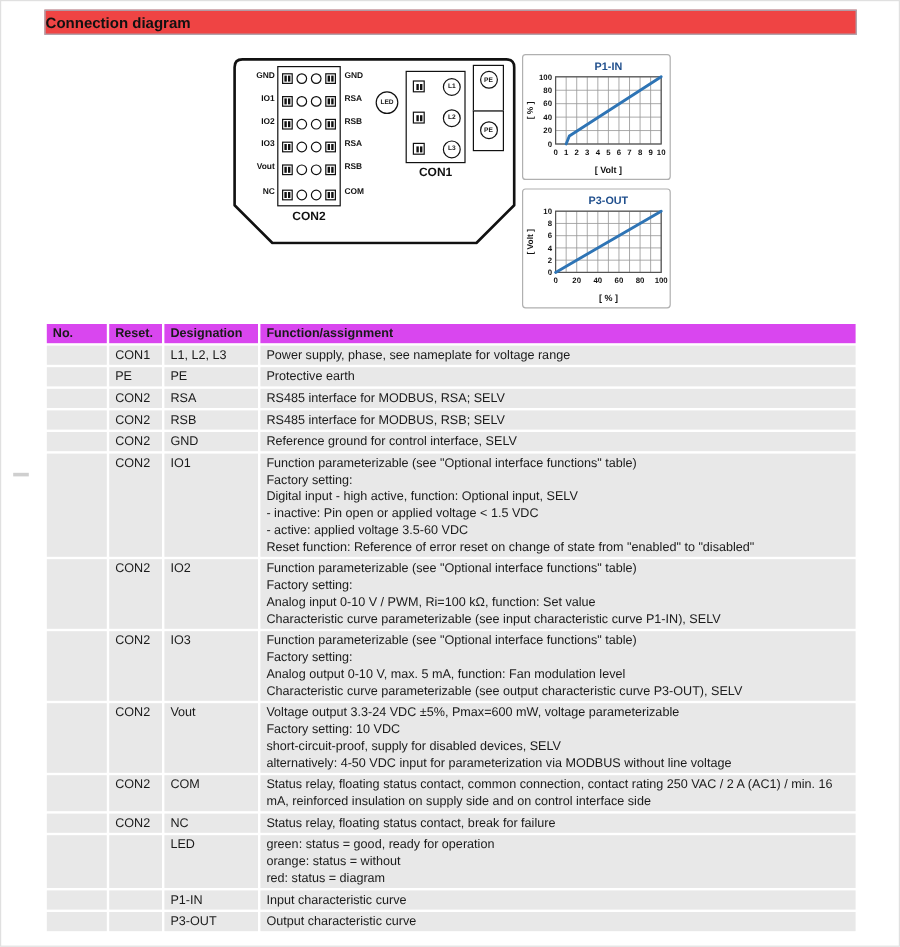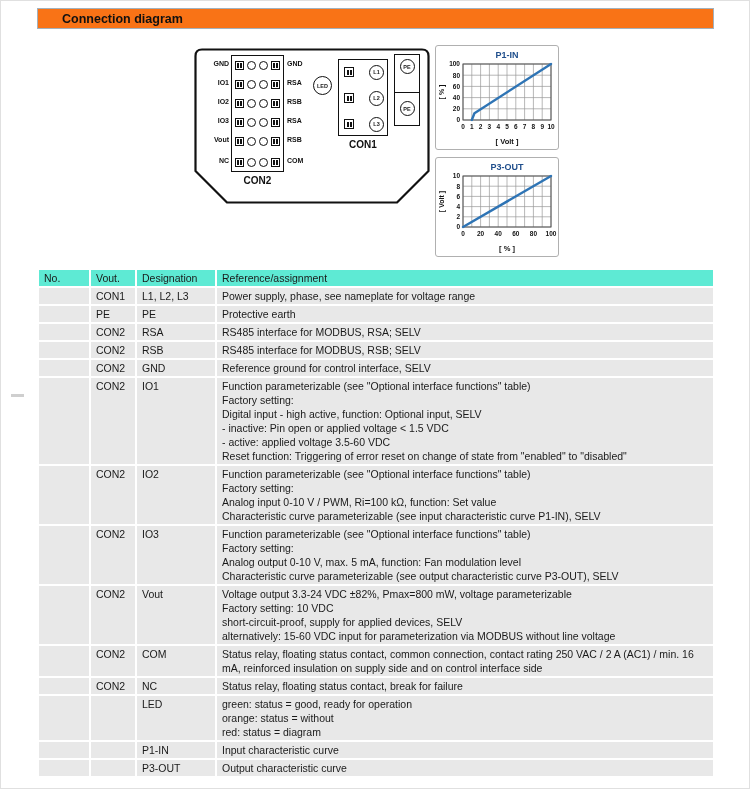--- a/index.html
+++ b/index.html
@@ -7,22 +7,22 @@
   body {
     width:750px; height:789px; position:relative;
     font-family:"Liberation Sans", sans-serif;
     color:#1a1a1a; overflow:hidden;
     border:1px solid #e0e0e0;
   }
 
   
   .header-bar {
     position:absolute; left:36px; top:7px; width:677px; height:21px;
-    background:#f97316; border:1px solid #a3b1bc;
-    display:flex; align-items:center; padding-left:24px;
+    background:#ef4444; border:1px solid #a3b1bc;
+    display:flex; align-items:center; padding-left:0;
     font-size:12.5px; font-weight:bold; color:#111;
   }
 
   
   .margin-mark {
     position:absolute; left:10px; top:393px; width:13px; height:3px;
     background:#cfcfcf;
   }
 
   
@@ -77,21 +77,21 @@
   #chart-p1in { top:44px;  height:105px; }
   #chart-p3out{ top:156px; height:100px; }
 
   
   table.conn-table {
     position:absolute; left:36px; top:267px; width:678px;
     border-collapse:separate; border-spacing:2px; background:#fff;
     font-size:10.5px; line-height:14px;
   }
   .conn-table th {
-    background:#5eead4; font-weight:normal; text-align:left;
+    background:#d946ef; font-weight:bold; text-align:left;
     padding:1px 5px; vertical-align:top; white-space:nowrap;
   }
   .conn-table td {
     background:#e8e8e8; padding:1px 5px; vertical-align:top;
   }
   .col-no   { width:50px; }
   .col-conn { width:44px; }
   .col-des  { width:78px; }
 </style>
 </head>
@@ -309,23 +309,23 @@
       <text x="71" y="93" text-anchor="middle" font-size="7.5" font-weight="bold" fill="#111">[ % ]</text>
       <text x="8" y="43.5" text-anchor="middle" font-size="7" font-weight="bold" fill="#111" transform="rotate(-90 8 43.5)">[ Volt ]</text>
       <text x="71" y="12" text-anchor="middle" font-size="9" font-weight="bold" fill="#1f4e8c">P3-OUT</text>
       <polyline points="27,69 115,18" fill="none" stroke="#2e74b5" stroke-width="2.4" stroke-linejoin="round" stroke-linecap="round"></polyline>
     </svg></div>
 
 <table class="conn-table">
   <thead>
       <tr id="tbl-head">
         <th class="col-no">No.</th>
-        <th class="col-conn">Vout.</th>
+        <th class="col-conn">Reset.</th>
         <th class="col-des">Designation</th>
-        <th class="col-fn">Reference/assignment</th>
+        <th class="col-fn">Function/assignment</th>
       </tr>
     </thead>
   <tbody id="tbl-body">
       <tr>
         <td class="col-no">&nbsp;</td>
         <td class="col-conn">CON1</td>
         <td class="col-des">L1, L2, L3</td>
         <td class="col-fn">
           <div>Power supply, phase, see nameplate for voltage range</div>
         </td>
@@ -365,21 +365,21 @@
       <tr>
         <td class="col-no">&nbsp;</td>
         <td class="col-conn">CON2</td>
         <td class="col-des">IO1</td>
         <td class="col-fn">
           <div>Function parameterizable (see "Optional interface functions" table)</div>
           <div>Factory setting:</div>
           <div>Digital input - high active, function: Optional input, SELV</div>
           <div>- inactive: Pin open or applied voltage &lt; 1.5 VDC</div>
           <div>- active: applied voltage 3.5-60 VDC</div>
-          <div>Reset function: Triggering of error reset on change of state from "enabled" to "disabled"</div>
+          <div>Reset function: Reference of error reset on change of state from "enabled" to "disabled"</div>
         </td>
       </tr>
       <tr>
         <td class="col-no">&nbsp;</td>
         <td class="col-conn">CON2</td>
         <td class="col-des">IO2</td>
         <td class="col-fn">
           <div>Function parameterizable (see "Optional interface functions" table)</div>
           <div>Factory setting:</div>
           <div>Analog input 0-10 V / PWM, Ri=100 kΩ, function: Set value</div>
@@ -395,24 +395,24 @@
           <div>Factory setting:</div>
           <div>Analog output 0-10 V, max. 5 mA, function: Fan modulation level</div>
           <div>Characteristic curve parameterizable (see output characteristic curve P3-OUT), SELV</div>
         </td>
       </tr>
       <tr>
         <td class="col-no">&nbsp;</td>
         <td class="col-conn">CON2</td>
         <td class="col-des">Vout</td>
         <td class="col-fn">
-          <div>Voltage output 3.3-24 VDC ±82%, Pmax=800 mW, voltage parameterizable</div>
+          <div>Voltage output 3.3-24 VDC ±5%, Pmax=600 mW, voltage parameterizable</div>
           <div>Factory setting: 10 VDC</div>
-          <div>short-circuit-proof, supply for applied devices, SELV</div>
-          <div>alternatively: 15-60 VDC input for parameterization via MODBUS without line voltage</div>
+          <div>short-circuit-proof, supply for disabled devices, SELV</div>
+          <div>alternatively: 4-50 VDC input for parameterization via MODBUS without line voltage</div>
         </td>
       </tr>
       <tr>
         <td class="col-no">&nbsp;</td>
         <td class="col-conn">CON2</td>
         <td class="col-des">COM</td>
         <td class="col-fn">
           <div>Status relay, floating status contact, common connection, contact rating 250 VAC / 2 A (AC1) / min. 16 mA, reinforced insulation on supply side and on control interface side</div>
         </td>
       </tr>

